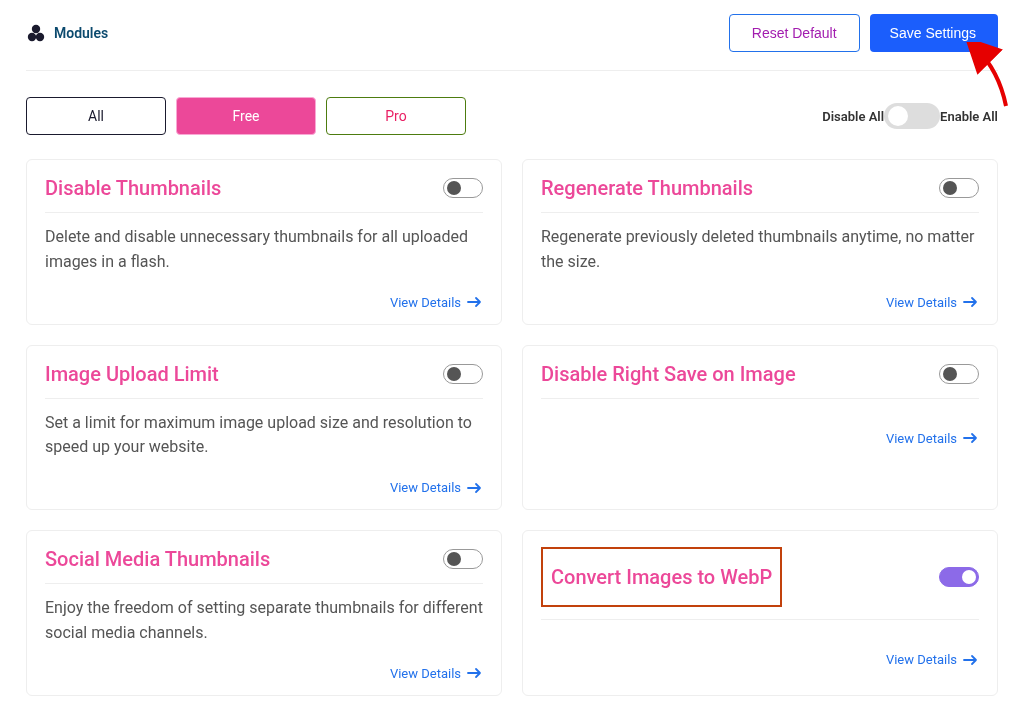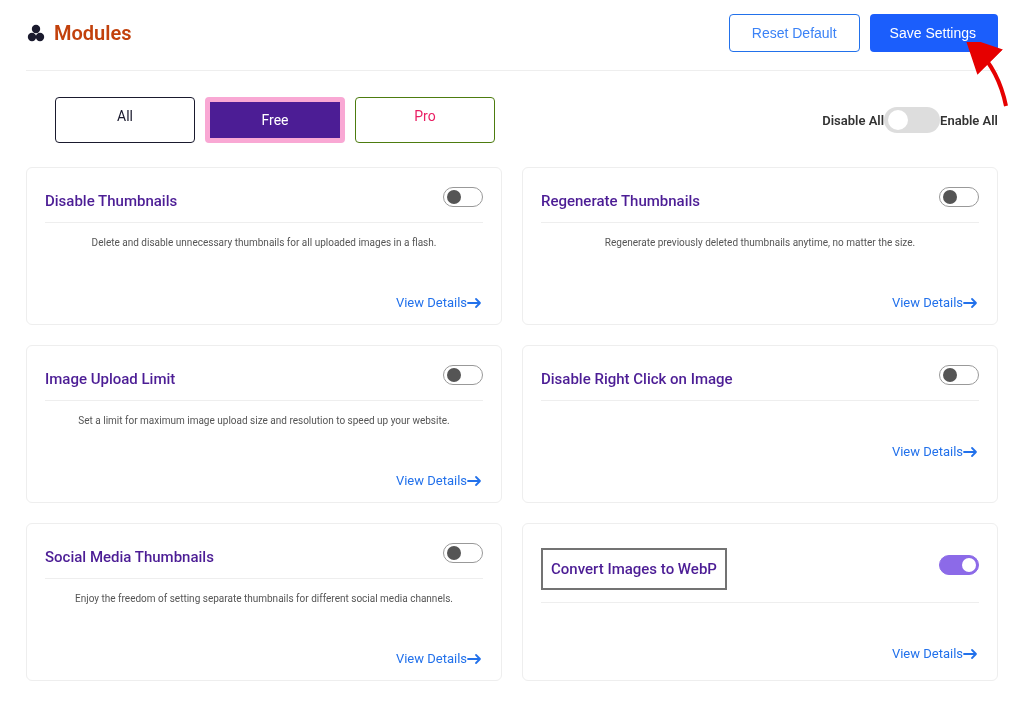--- a/index.html
+++ b/index.html
@@ -18,67 +18,67 @@
       align-items: center;
       padding: 14px 0 18px 0;
       border-bottom: 1px solid #eee;
     }
     .title-wrap {
       display: flex;
       align-items: center;
       gap: 8px;
     }
     .title-wrap h1 {
-      font-size: 20px;
+      font-size: 14px;
       font-weight: 600;
-      color: #c2410c;
+      color: #0c4a6e;
     }
     .logo-icon svg { display: block; }
     .header-buttons { display: flex; gap: 10px; }
     .btn {
       padding: 10px 22px;
       border-radius: 4px;
       font-size: 14px;
       cursor: pointer;
       border: none;
     }
     .btn-reset {
       background: #fff;
-      color: #3b82f6;
+      color: #a21caf;
       border: 1px solid #2271eb;
     }
     .btn-save {
       background: #1b5efc;
       color: #fff;
       padding-left: 20px;
     }
     .filter-row {
       display: flex;
       justify-content: space-between;
       align-items: center;
       padding: 26px 0 24px 0;
     }
-    .tabs { display: flex; gap: 10px; margin-left: 29px; }
+    .tabs { display: flex; gap: 10px; }
     .tab {
       width: 140px;
       padding: 10px 0;
       text-align: center;
       border-radius: 4px;
       font-size: 14px;
       cursor: pointer;
     }
     .tab-all {
       background: #fff;
       color: #1a1a2e;
       border: 1px solid #1a1a2e;
     }
     .tab-free {
-      background: #4c1d95;
+      background: #ec4899;
       color: #fff;
-      border: 5px solid #f9a8d4;
+      border: 1px solid #f9a8d4;
     }
     .tab-pro {
       background: #fff;
       color: #e91e63;
       border: 1px solid #4d7c0f;
     }
     .global-toggle {
       display: flex;
       align-items: center;
       gap: 0;
@@ -101,49 +101,47 @@
     }
     .card-head {
       display: flex;
       justify-content: space-between;
       align-items: center;
       padding-bottom: 12px;
       border-bottom: 1px solid #eee;
       margin-bottom: 12px;
     }
     .card-title {
-      font-size: 15px;
+      font-size: 20px;
       font-weight: 500;
-      color: #4c1d95;
-      margin-top: 8px;
+      color: #ec4899;
     }
     .card-desc {
-      font-size: 10px;
+      font-size: 16px;
       color: #555;
       line-height: 1.55;
       flex-grow: 1;
-      text-align: center;
     }
     .card-footer {
       display: flex;
       justify-content: flex-end;
       align-items: center;
-      gap: 0;
-      margin-top: 31px;
+      gap: 6px;
+      margin-top: 20px;
     }
     .view-link {
       color: #2271eb;
       font-size: 13px;
       text-decoration: none;
       cursor: pointer;
     }
     .arrow-icon { color: #2271eb; display:flex; align-items:center; }
     .highlight-title {
-      border: 2px solid #737373;
-      padding: 10px 8px;
+      border: 2px solid #c2410c;
+      padding: 16px 8px;
       display: inline-block;
     }
     
     .toggle {
       width: 40px;
       height: 20px;
       border-radius: 20px;
       border: 1px solid #999;
       background: #fff;
       position: relative;
@@ -266,21 +264,21 @@
         <a class="view-link">View Details</a>
         <span class="arrow-icon">
           <svg width="16" height="12" viewBox="0 0 16 12">
             <path d="M1 6 H13 M9 2 L13 6 L9 10" stroke="#2271eb" stroke-width="1.8" fill="none" stroke-linecap="round" stroke-linejoin="round"></path>
           </svg>
         </span>
       </div>
     </div>
     <div class="card">
       <div class="card-head">
-        <div class="card-title">Disable Right Click on Image</div>
+        <div class="card-title">Disable Right Save on Image</div>
         <div class="toggle">
           <div class="knob"></div>
         </div>
       </div>
       <div class="card-footer">
         <a class="view-link">View Details</a>
         <span class="arrow-icon">
           <svg width="16" height="12" viewBox="0 0 16 12">
             <path d="M1 6 H13 M9 2 L13 6 L9 10" stroke="#2271eb" stroke-width="1.8" fill="none" stroke-linecap="round" stroke-linejoin="round"></path>
           </svg>

